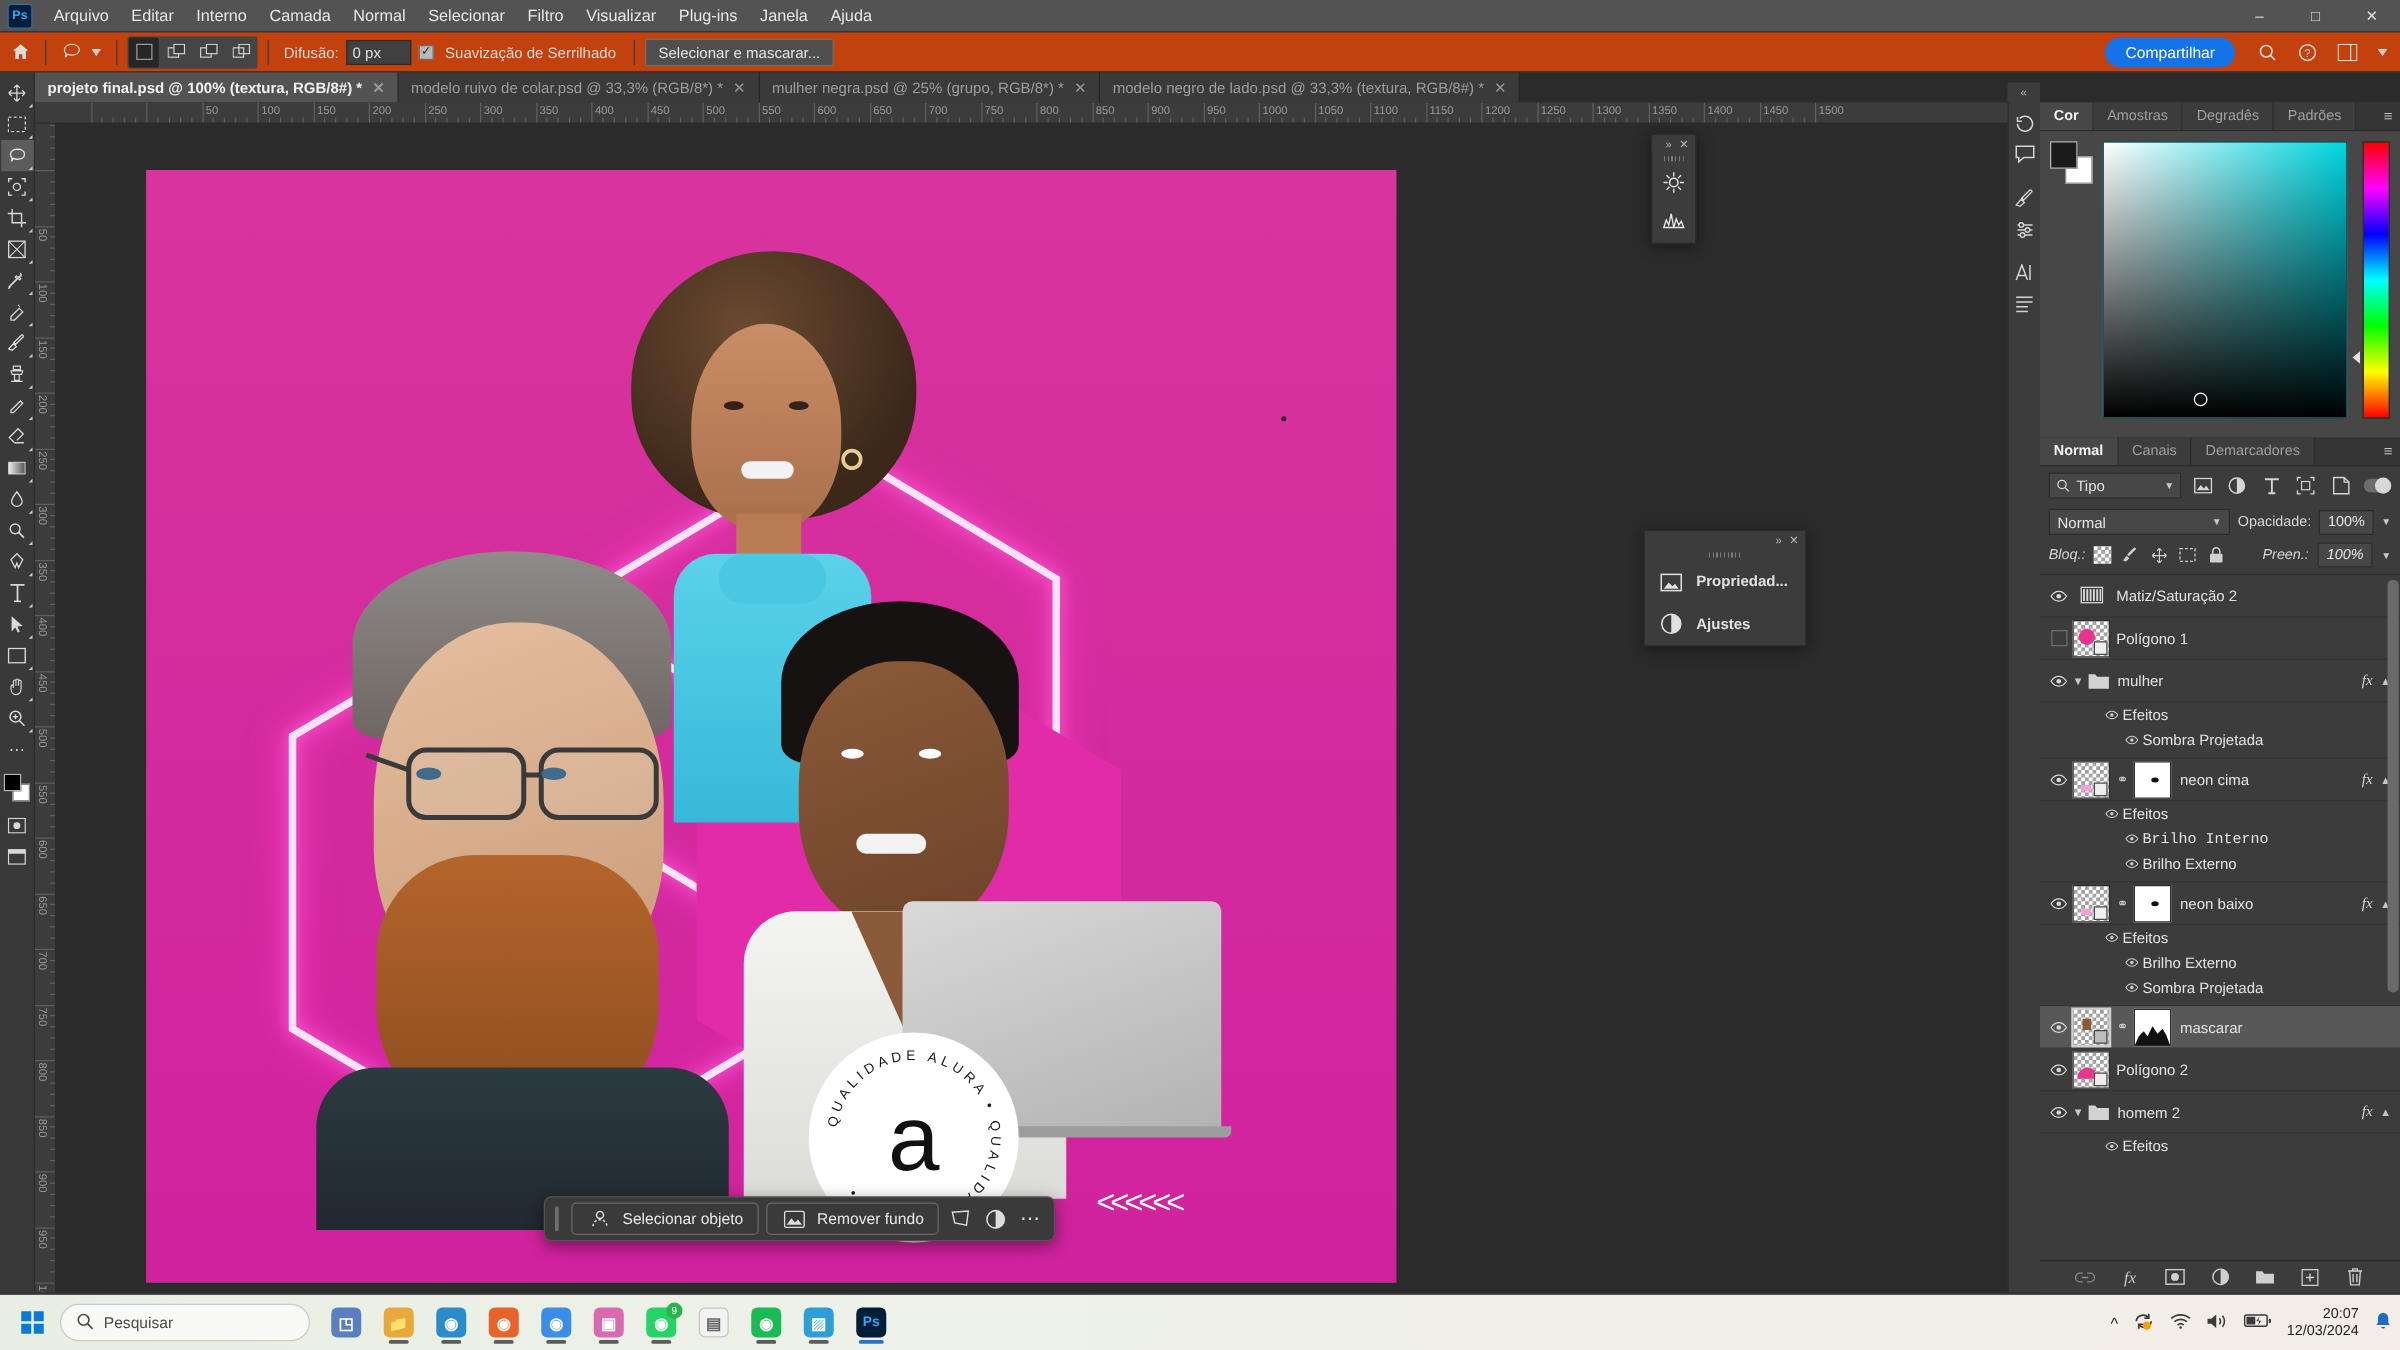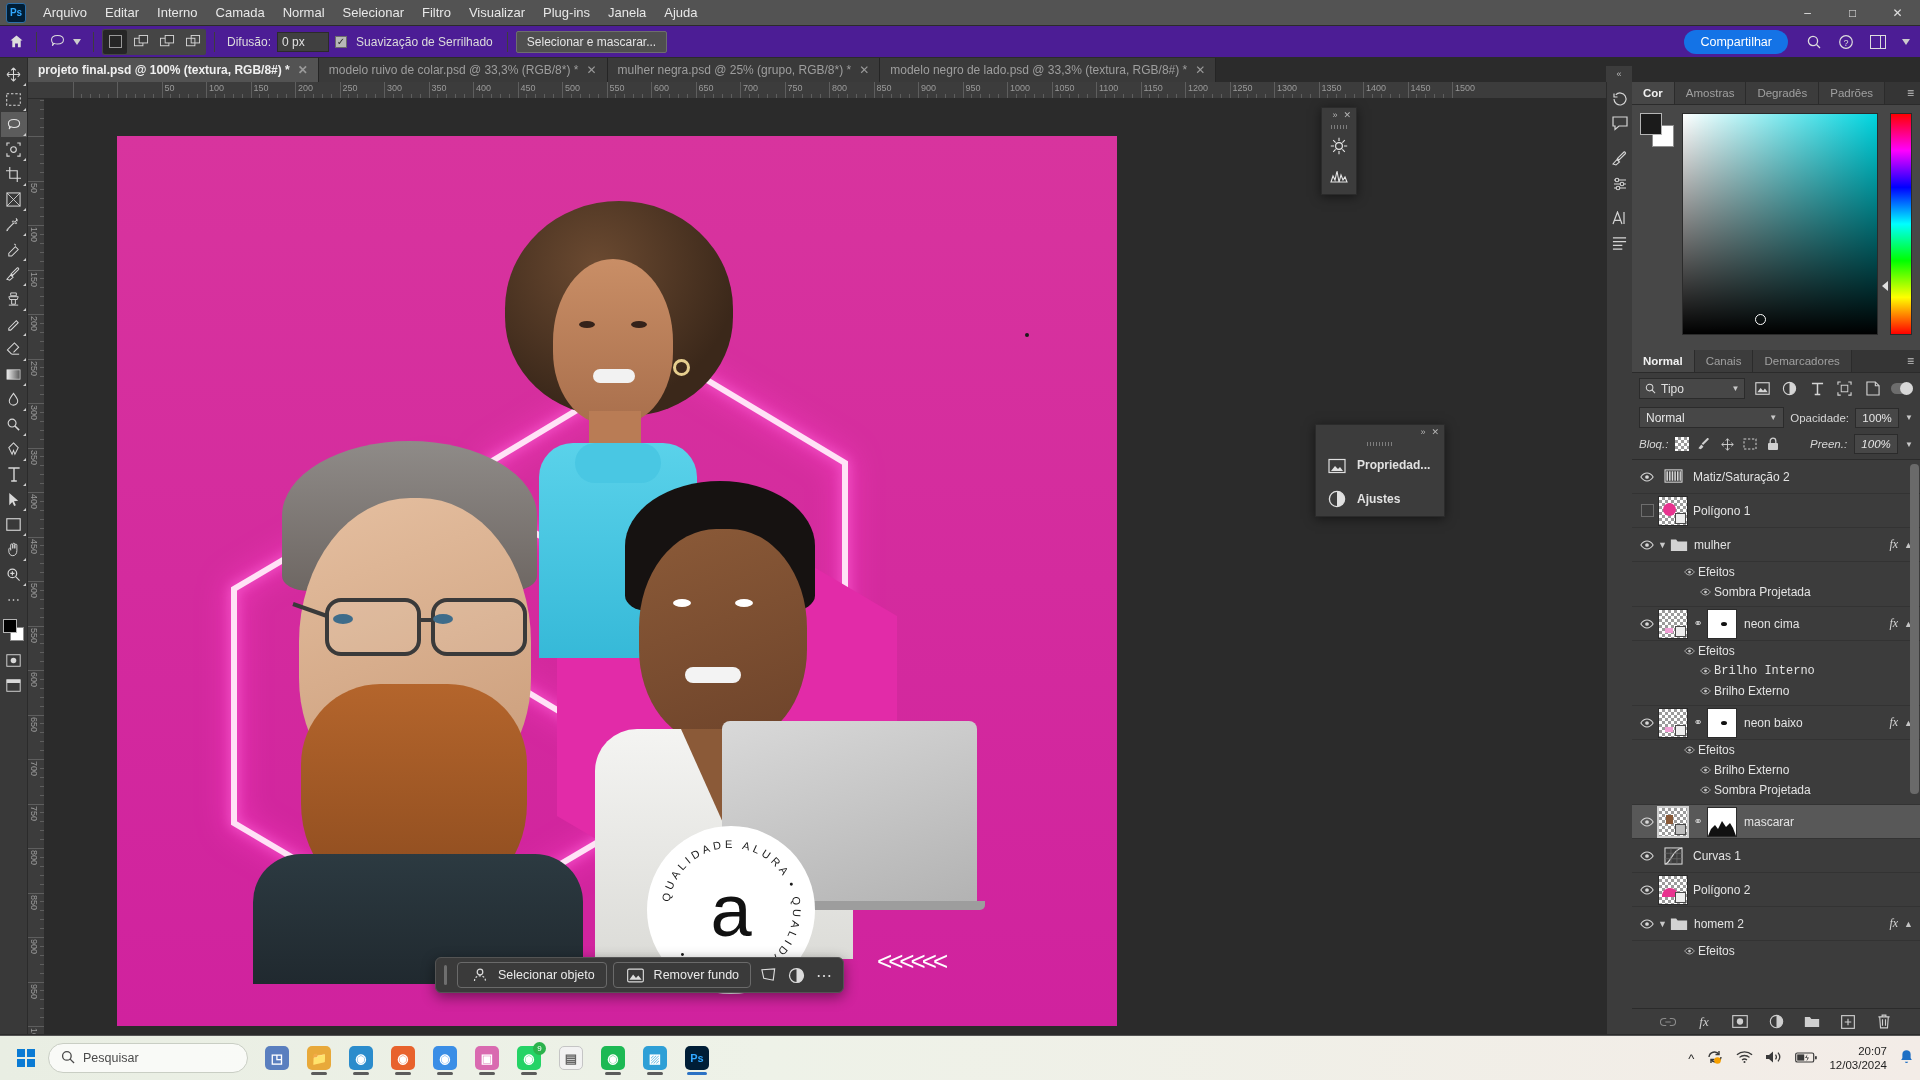--- a/index.html
+++ b/index.html
@@ -26,21 +26,21 @@
   .menu-item {
     padding:4px 9px; font-size:13px; color:#e8e8e8; white-space:nowrap; cursor:default;
   }
   .win-ctrls { position:absolute; right:0; top:0; height:26px; display:flex; }
   .win-btn { width:45px; height:26px; display:flex; align-items:center; justify-content:center;
              color:#e0e0e0; font-size:12px; }
 
   
   .optionsbar {
     position:absolute; top:26px; left:0; width:1920px; height:32px;
-    background:#4c1d95; display:flex; align-items:center; padding-left:4px;
+    background:#c2410c; display:flex; align-items:center; padding-left:4px;
     border-bottom:1px solid #2b2b2b;
   }
   .ob-sep { width:1px; height:20px; background:#3d3d3d; margin:0 8px; }
   .ob-ico {
     width:24px; height:24px; display:flex; align-items:center; justify-content:center;
     color:#d8d8d8; border-radius:2px;
   }
   .marq { width:13px; height:13px; border:1px solid #cfcfcf; }
   .marq.fill { background:#262626; border-color:#9a9a9a; }
   .sel-grp { display:flex; gap:2px; background:#454545; border-radius:2px; padding:1px; }
@@ -1455,36 +1455,20 @@
               </div>
               <span class="layer-name">mascarar</span>
             </div>
             <div class="layer-row">
               <div class="eye">
                 <svg width="14" height="10" viewBox="0 0 15 10">
                   <path d="M7.5.8C3.6.8.9 5 .9 5s2.7 4.2 6.6 4.2S14.1 5 14.1 5 11.4.8 7.5.8z" fill="none" stroke="#d8d8d8" stroke-width="1.1"></path>
                   <circle cx="7.5" cy="5" r="2" fill="#d8d8d8"></circle>
                 </svg>
               </div>
-              <span class="adj-ico">
-                <svg width="19" height="18" viewBox="0 0 20 19">
-                  <rect x="1" y="1" width="18" height="17" fill="none" stroke="#d8d8d8" stroke-width="1.1"></rect>
-                  <path d="M1 18 C7 18 8 3 19 1" fill="none" stroke="#d8d8d8" stroke-width="1.2"></path>
-                  <path d="M7.3 1v17M13.6 1v17M1 6.6h18M1 12.4h18" stroke="#6f6f6f" stroke-width=".7"></path>
-                </svg>
-              </span>
-              <span class="layer-name">Curvas 1</span>
-            </div>
-            <div class="layer-row">
-              <div class="eye">
-                <svg width="14" height="10" viewBox="0 0 15 10">
-                  <path d="M7.5.8C3.6.8.9 5 .9 5s2.7 4.2 6.6 4.2S14.1 5 14.1 5 11.4.8 7.5.8z" fill="none" stroke="#d8d8d8" stroke-width="1.1"></path>
-                  <circle cx="7.5" cy="5" r="2" fill="#d8d8d8"></circle>
-                </svg>
-              </div>
               <div class="thumb checker">
                 <div style="position:absolute;left:3px;bottom:7px;width:16px;height:9px;border-radius:9px 9px 0 0;background:#e8338f;"></div>
                 <div style="position:absolute;right:1px;bottom:1px;width:11px;height:11px;border:1px solid #4a4a4a;background:#eee;"></div>
               </div>
               <span class="layer-name">Polígono 2</span>
             </div>
             <div class="layer-row">
               <div class="eye">
                 <svg width="14" height="10" viewBox="0 0 15 10">
                   <path d="M7.5.8C3.6.8.9 5 .9 5s2.7 4.2 6.6 4.2S14.1 5 14.1 5 11.4.8 7.5.8z" fill="none" stroke="#d8d8d8" stroke-width="1.1"></path>

